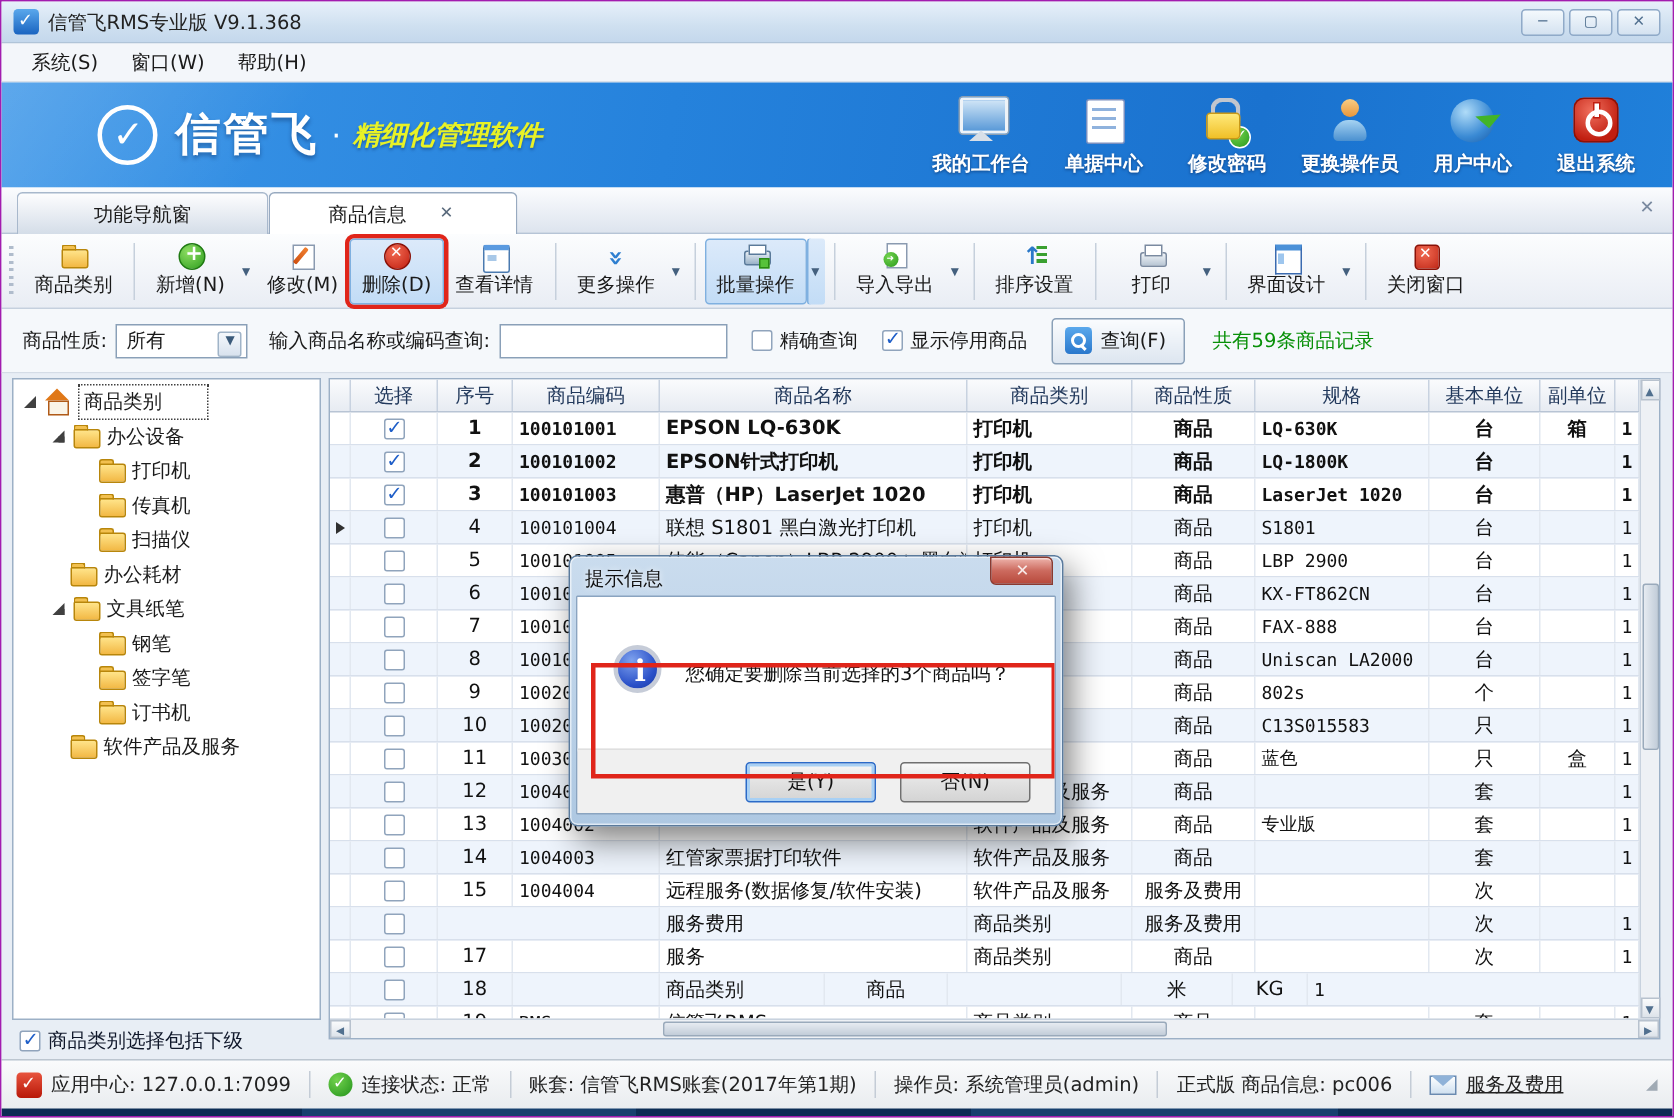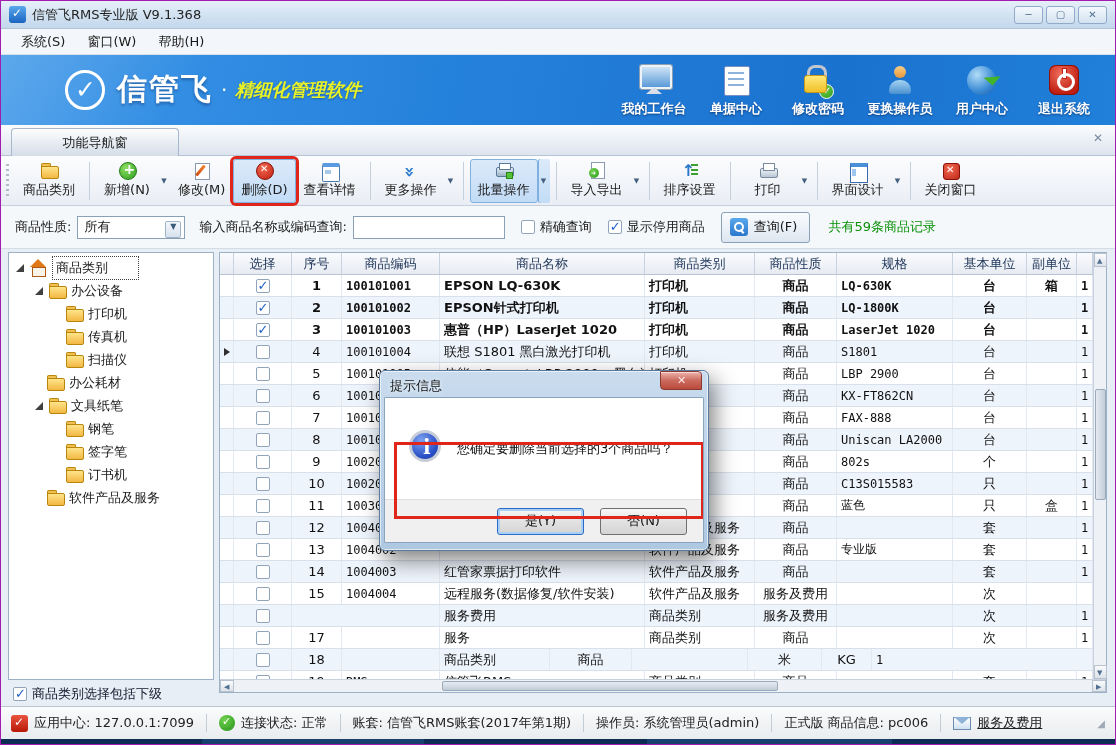--- a/index.html
+++ b/index.html
@@ -142,21 +142,21 @@
     background:#fff; border:1px solid #3a6ab0; border-top:4px solid #4a90d8; }
   .ic-design::after { content:""; position:absolute; left:3px; top:7px; width:4px; height:7px; background:#9ec6ee; }
   .ic-closewin::before { content:""; position:absolute; left:1px; top:1px; width:15px; height:15px; border-radius:3px;
     background:radial-gradient(circle at 38% 30%,#f26a52,#c02818); border:1px solid #8a1208; }
   .ic-closewin::after { content:"✕"; position:absolute; left:4.5px; top:1.5px; color:#fff; font-size:10px; font-weight:bold; }
 
   
   .filterbar { position:absolute; left:0; top:205px; right:0; height:43px; background:#f5f8fb;
     border-bottom:1px solid #d4dce6; display:flex; align-items:center; padding-left:14px; font-size:13px; color:#1a1a1a; }
   .f-label { white-space:nowrap; }
-  .sel { width:108px; height:23px; border:1px solid #8aa0b8; background:#fff; margin:0 14px 0 6px;
+  .sel { width:88px; height:23px; border:1px solid #8aa0b8; background:#fff; margin:0 14px 0 6px;
     display:flex; align-items:center; padding:0 6px; position:relative; }
   .sel::after { content:"▼"; position:absolute; right:3px; top:4px; font-size:8px; color:#3a5a7a;
     width:14px; height:15px; text-align:center; background:linear-gradient(#f4f8fc,#d8e2ee); border:1px solid #a0b4c8; border-radius:2px; }
   .inp { width:152px; height:23px; border:1px solid #8aa0b8; background:#fff; margin:0 16px 0 6px; }
   .cbrow { display:flex; align-items:center; gap:5px; margin-right:16px; cursor:pointer; }
   .cb { width:14px; height:14px; background:#fff; border:1px solid #90a4bc; border-radius:2px; position:relative; flex:0 0 auto; }
   .cb.on::before { content:"✓"; position:absolute; left:1px; top:-2px; color:#1e5ec8; font-size:13px; font-weight:bold; }
   .qbtn { height:31px; padding:0 12px 0 8px; display:flex; align-items:center; gap:6px;
     background:linear-gradient(#fafcfe,#dde6f0); border:1px solid #8aa0b8; border-radius:3px; cursor:pointer; margin-right:18px; }
   .ic-search { width:18px; height:18px; border-radius:3px; background:linear-gradient(#5aa8ec,#2a78cc); position:relative; }
@@ -308,20 +308,24 @@
           </div>
           <div class="blabel">退出系统</div>
         </div>
       </div>
   </div>
 
   <div class="tabstrip">
     <div class="tab inactive">
       <span>功能导航窗</span>
     </div>
+    <div class="tab active">
+      <span>商品信息</span>
+      <span class="tabx"></span>
+    </div>
     <div class="strip-close"></div>
   </div>
 
   <div class="toolbar" id="toolbar">
       <div class="tbtn">
         <div class="i16 ic-folder"></div>
         <div class="tlabel">商品类别</div>
       </div>
       <div class="tsep"></div>
       <div class="tbtn">

